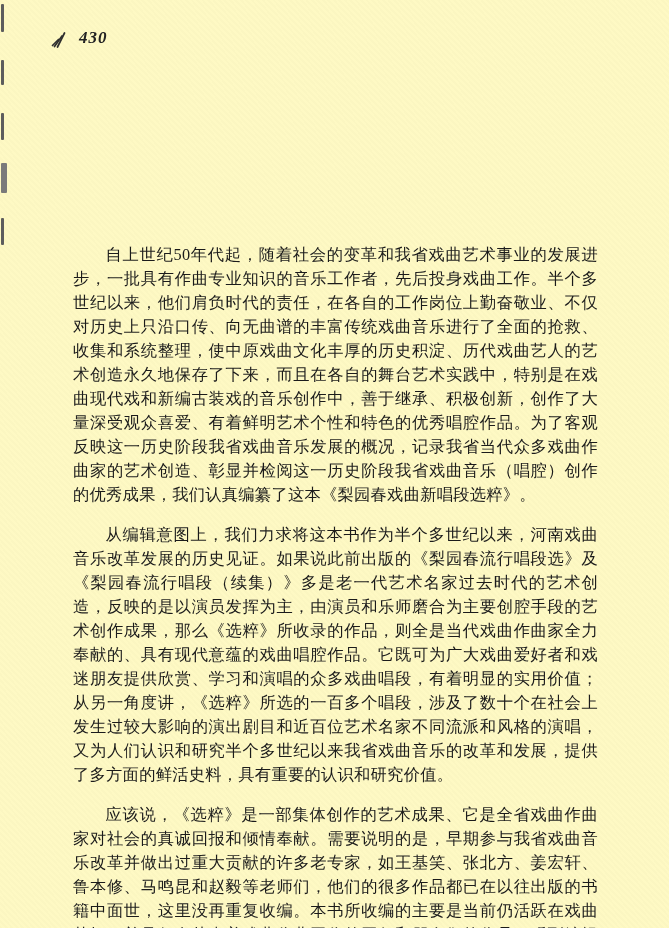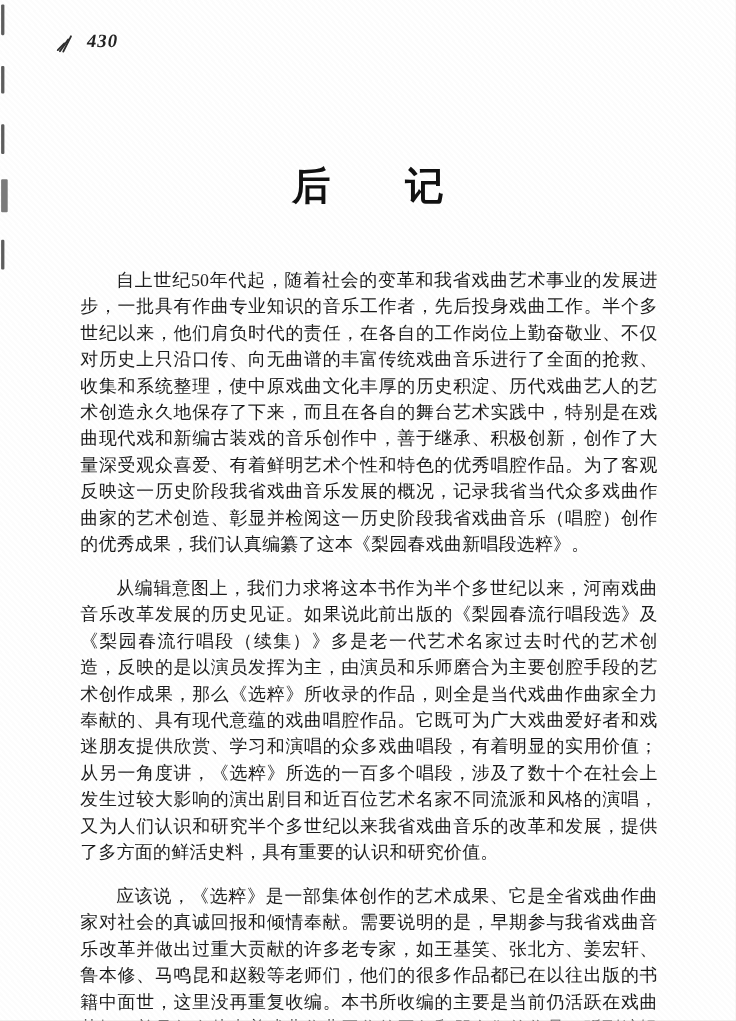--- a/index.html
+++ b/index.html
@@ -6,21 +6,21 @@
     margin: 0;
     padding: 0;
     background: #d8d6d1;
     font-family: "Liberation Serif", "DejaVu Serif", serif;
   }
   .page {
     position: relative;
     width: 669px;
     height: 928px;
     margin: 0 auto;
-    background: #ffffff;
+    background: #fef9c3;
     overflow: hidden;
     color: #1c1c1c;
   }
   
   .page::before {
     content: "";
     position: absolute;
     inset: 0;
     background:
       repeating-linear-gradient(47deg, rgba(0,0,0,0.012) 0 2px, rgba(255,255,255,0.012) 2px 4px);
@@ -116,21 +116,20 @@
         <g stroke="#2e2e2e" stroke-width="1.7" stroke-linecap="round">
           <line x1="2.5" y1="16.5" x2="8.5" y2="10.5"></line>
           <line x1="4.5" y1="17.5" x2="12" y2="7"></line>
           <line x1="7.5" y1="18" x2="14.5" y2="4"></line>
         </g>
       </svg>
     </span>
     <span class="page-number">430</span>
   </div>
 
-  <h1 class="doc-title"><span class="tchar">后</span><span class="tgap"></span><span class="tchar">记</span></h1>
 
   <div class="body-text">
     <p>自上世纪50年代起，随着社会的变革和我省戏曲艺术事业的发展进步，一批具有作曲专业知识的音乐工作者，先后投身戏曲工作。半个多世纪以来，他们肩负时代的责任，在各自的工作岗位上勤奋敬业、不仅对历史上只沿口传、向无曲谱的丰富传统戏曲音乐进行了全面的抢救、收集和系统整理，使中原戏曲文化丰厚的历史积淀、历代戏曲艺人的艺术创造永久地保存了下来，而且在各自的舞台艺术实践中，特别是在戏曲现代戏和新编古装戏的音乐创作中，善于继承、积极创新，创作了大量深受观众喜爱、有着鲜明艺术个性和特色的优秀唱腔作品。为了客观反映这一历史阶段我省戏曲音乐发展的概况，记录我省当代众多戏曲作曲家的艺术创造、彰显并检阅这一历史阶段我省戏曲音乐（唱腔）创作的优秀成果，我们认真编纂了这本《梨园春戏曲新唱段选粹》。</p>
     <p>从编辑意图上，我们力求将这本书作为半个多世纪以来，河南戏曲音乐改革发展的历史见证。如果说此前出版的《梨园春流行唱段选》及《梨园春流行唱段（续集）》多是老一代艺术名家过去时代的艺术创造，反映的是以演员发挥为主，由演员和乐师磨合为主要创腔手段的艺术创作成果，那么《选粹》所收录的作品，则全是当代戏曲作曲家全力奉献的、具有现代意蕴的戏曲唱腔作品。它既可为广大戏曲爱好者和戏迷朋友提供欣赏、学习和演唱的众多戏曲唱段，有着明显的实用价值；从另一角度讲，《选粹》所选的一百多个唱段，涉及了数十个在社会上发生过较大影响的演出剧目和近百位艺术名家不同流派和风格的演唱，又为人们认识和研究半个多世纪以来我省戏曲音乐的改革和发展，提供了多方面的鲜活史料，具有重要的认识和研究价值。</p>
     <p>应该说，《选粹》是一部集体创作的艺术成果、它是全省戏曲作曲家对社会的真诚回报和倾情奉献。需要说明的是，早期参与我省戏曲音乐改革并做出过重大贡献的许多老专家，如王基笑、张北方、姜宏轩、鲁本修、马鸣昆和赵毅等老师们，他们的很多作品都已在以往出版的书籍中面世，这里没再重复收编。本书所收编的主要是当前仍活跃在戏曲艺坛，并且仍在从事着戏曲作曲工作的同仁和朋友们的作品。听到编辑出版《选粹》的消息后，朱超伦、袁世安、邢宝俊、潘永长、陈家训、耿玉卿、赵国安、吴博艺、王大卫、尤树江等许多老朋友，都拨冗抽暇，把自己多年来精心创作的得意之作，认真筛选、踊跃赐稿、对这本书的编辑出版给予了热情的支持。在这里我们对各位同仁的信任和支持表示诚心的谢意。</p>
 
   </div>
 
 
 </div>

